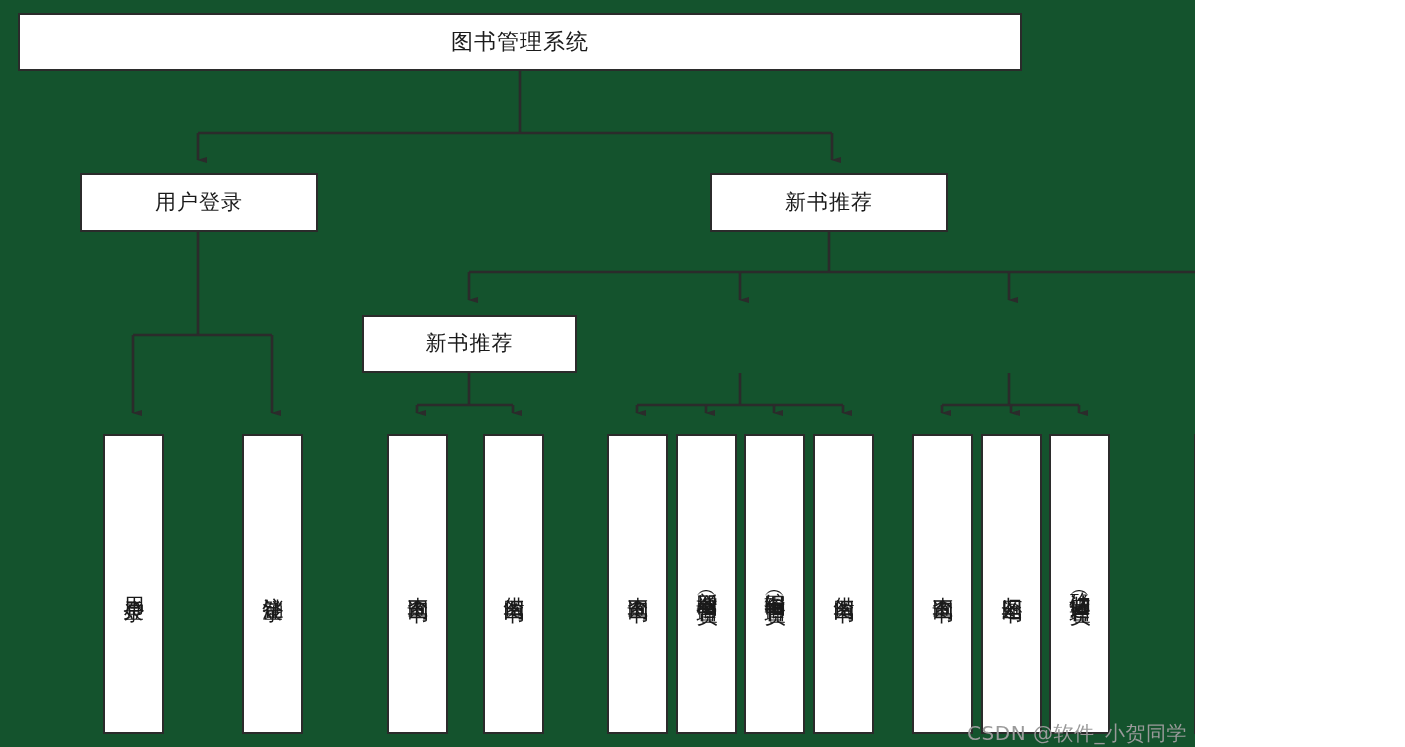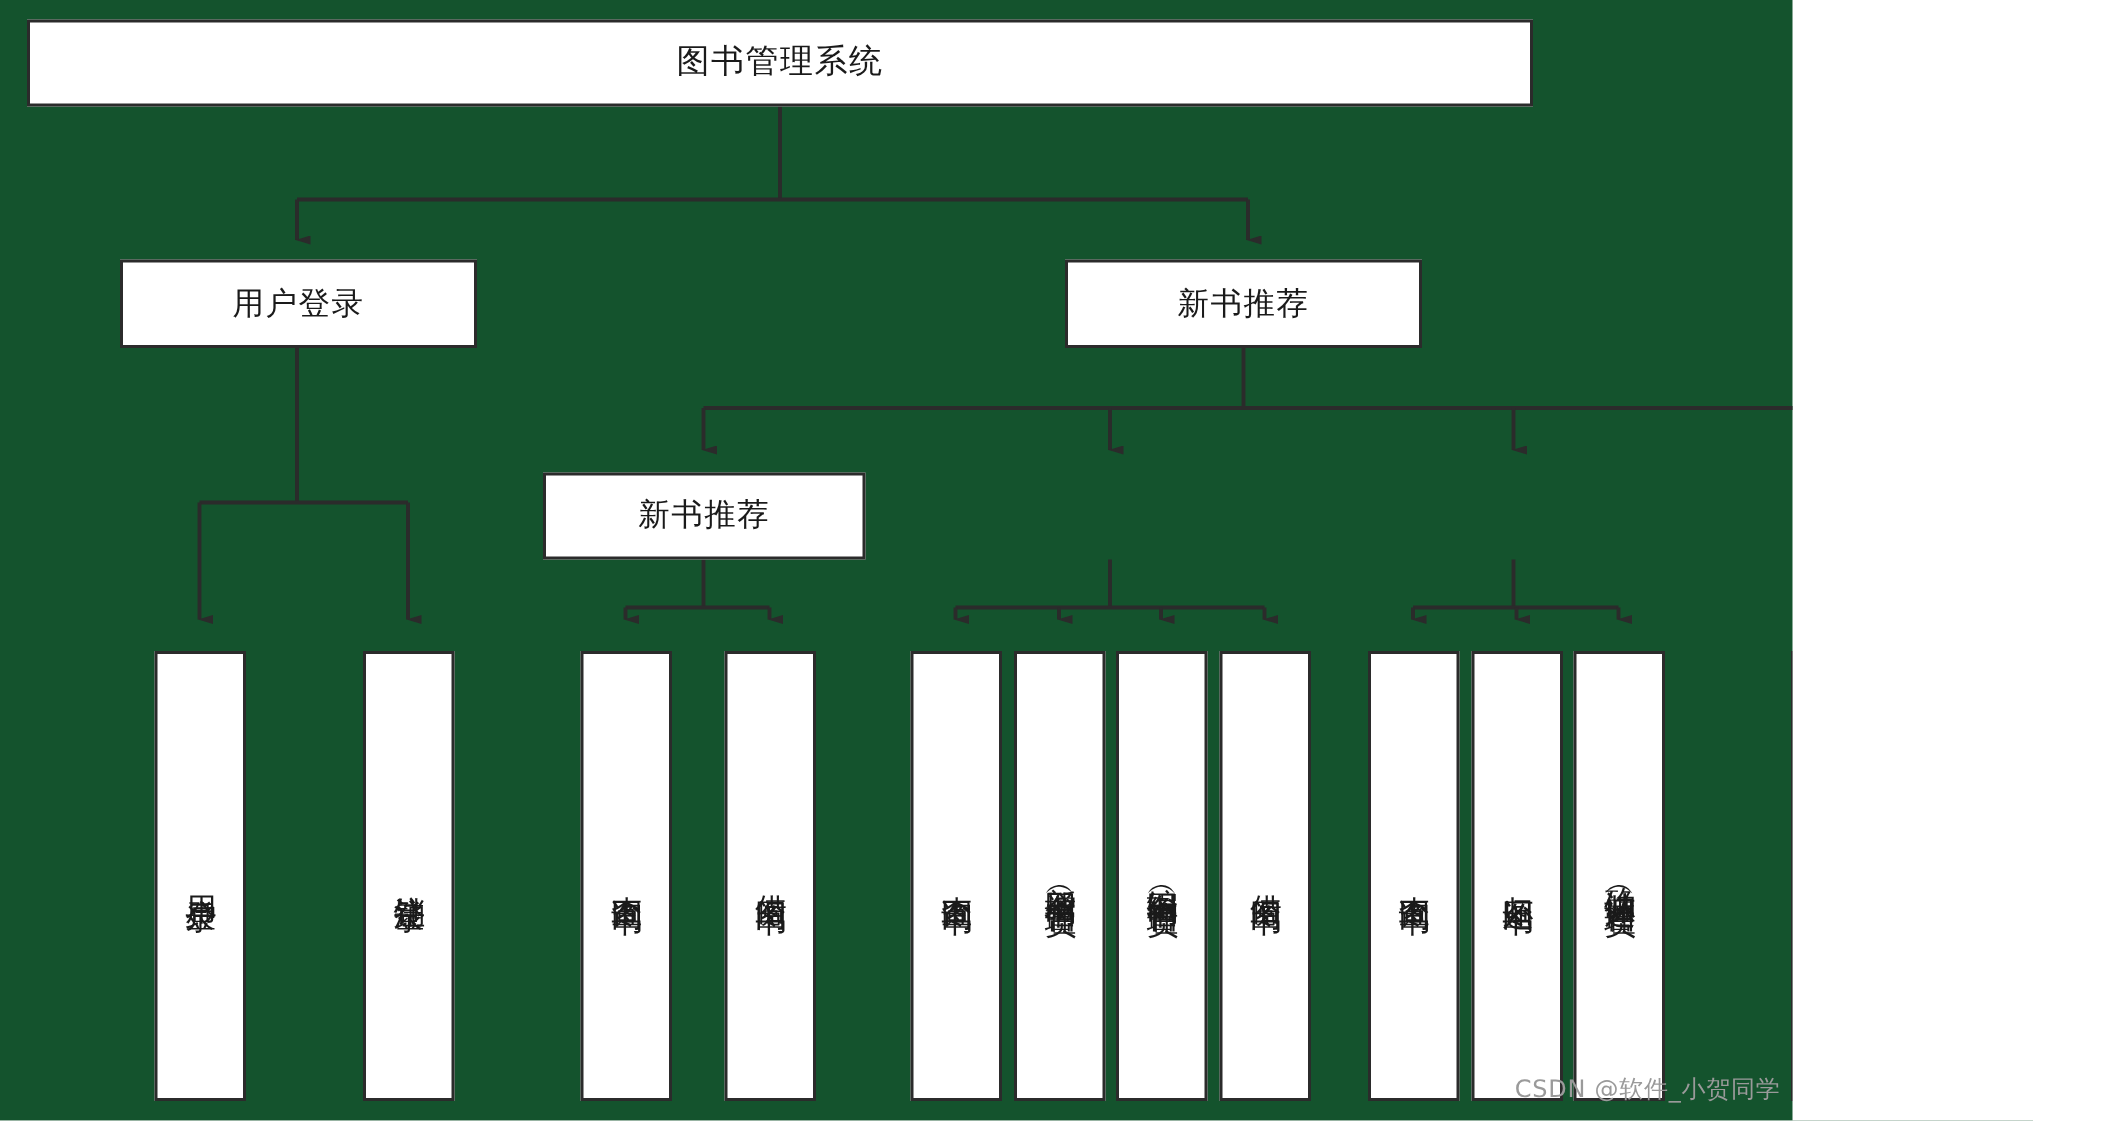--- a/index.html
+++ b/index.html
@@ -55,22 +55,22 @@
     left: 0;
     top: 0;
     width: 1405px;
     height: 747px;
     z-index: 1;
     pointer-events: none;
   }
   .watermark {
     position: absolute;
     right: 8px;
-    bottom: 10px;
-    font-size: 16px;
+    bottom: 0;
+    font-size: 20px;
     color: #9a9a9a;
     letter-spacing: 0.5px;
     z-index: 5;
     white-space: nowrap;
   }
 </style>
 </head>
 <body>
 
 <div id="canvas">

